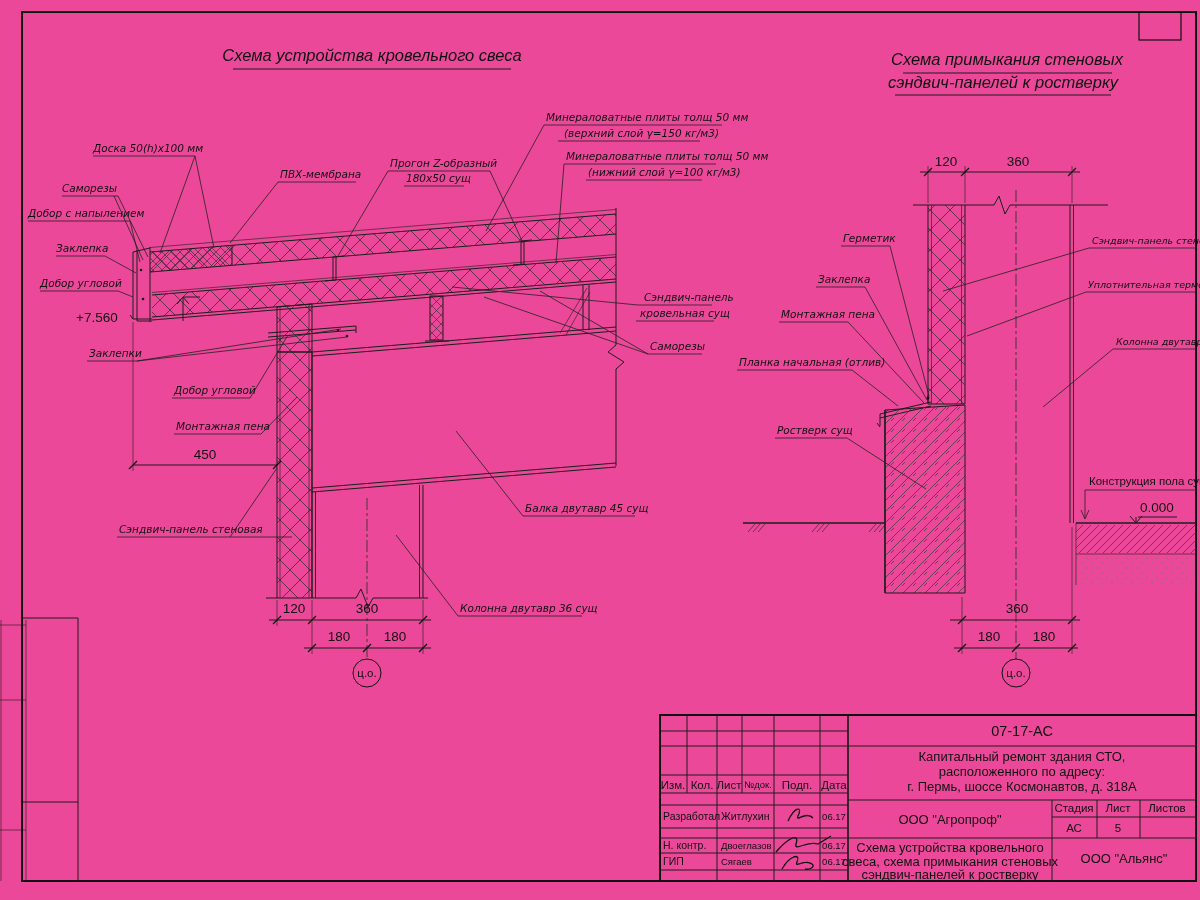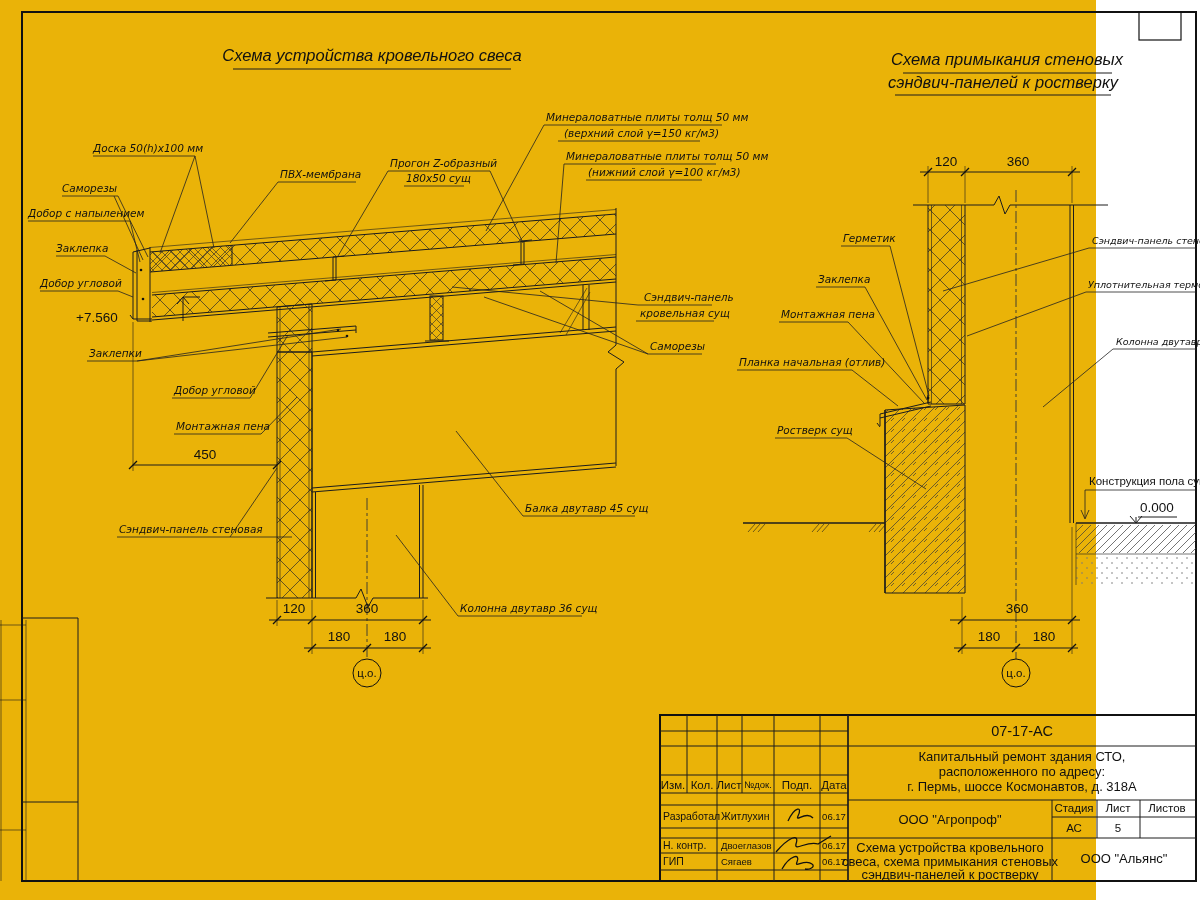--- a/index.html
+++ b/index.html
@@ -1,16 +1,16 @@
 <!DOCTYPE html>
 <html><head>
 <meta charset="utf-8">
 <style>
   html,body{margin:0;padding:0;background:#fff;}
-  #sheet{width:1096px;height:900px;position:relative;background:#eab308;font-family:"Liberation Sans",sans-serif;}
+  #sheet{width:1200px;height:900px;position:relative;background:#ec4899;font-family:"Liberation Sans",sans-serif;}
   svg{display:block;}
   .ln{stroke:#1c1c1c;stroke-width:1;fill:none;}
   .ln2{stroke:#1c1c1c;stroke-width:1.7;fill:none;}
   .thin{stroke:#1c1c1c;stroke-width:.6;fill:none;}
   .ldr{stroke:#222;stroke-width:.8;fill:none;}
   .tick{stroke:#111;stroke-width:1.3;fill:none;}
   .axis{stroke:#333;stroke-width:.9;fill:none;stroke-dasharray:12 3 3 3;}
   text{fill:#111;}
   .lbl{font:italic 10.5px "DejaVu Sans",sans-serif;}
   .lbl-sm{font:italic 9.5px "DejaVu Sans",sans-serif;}

